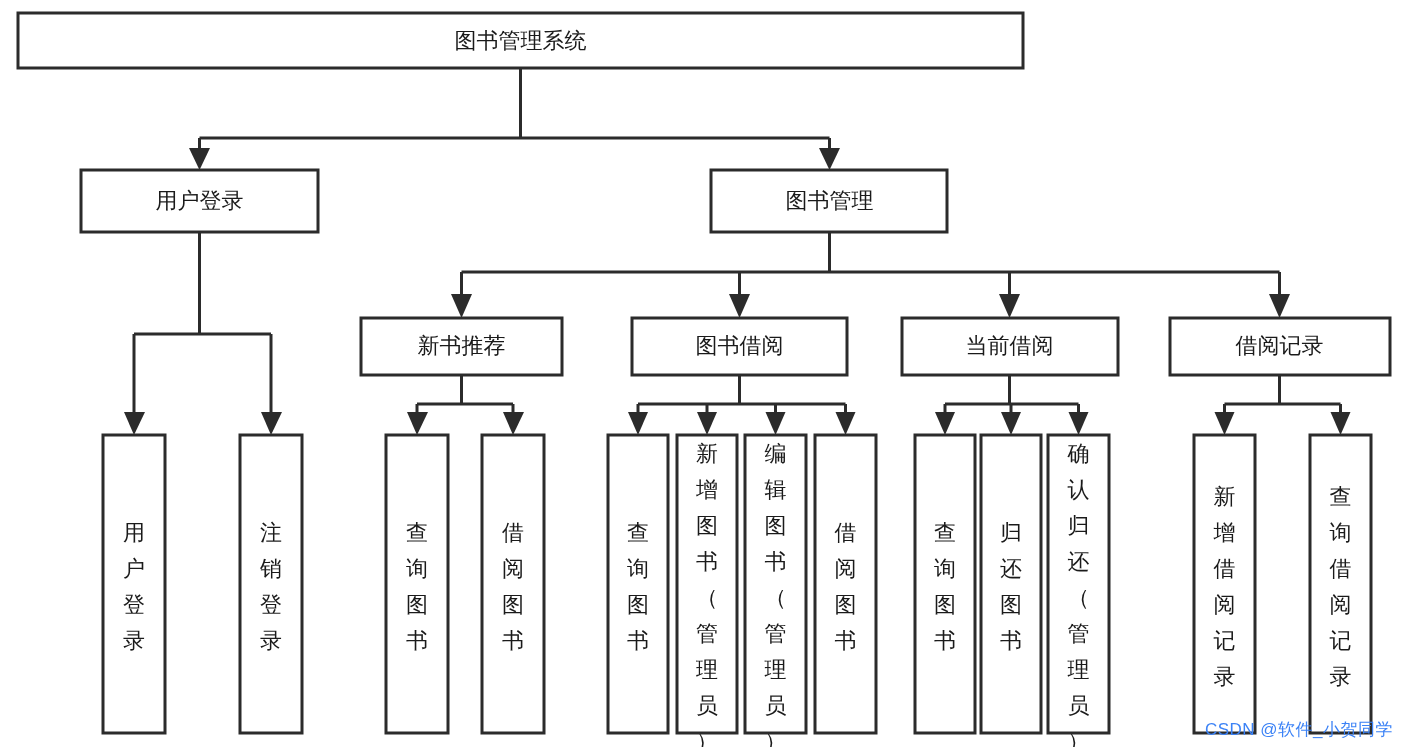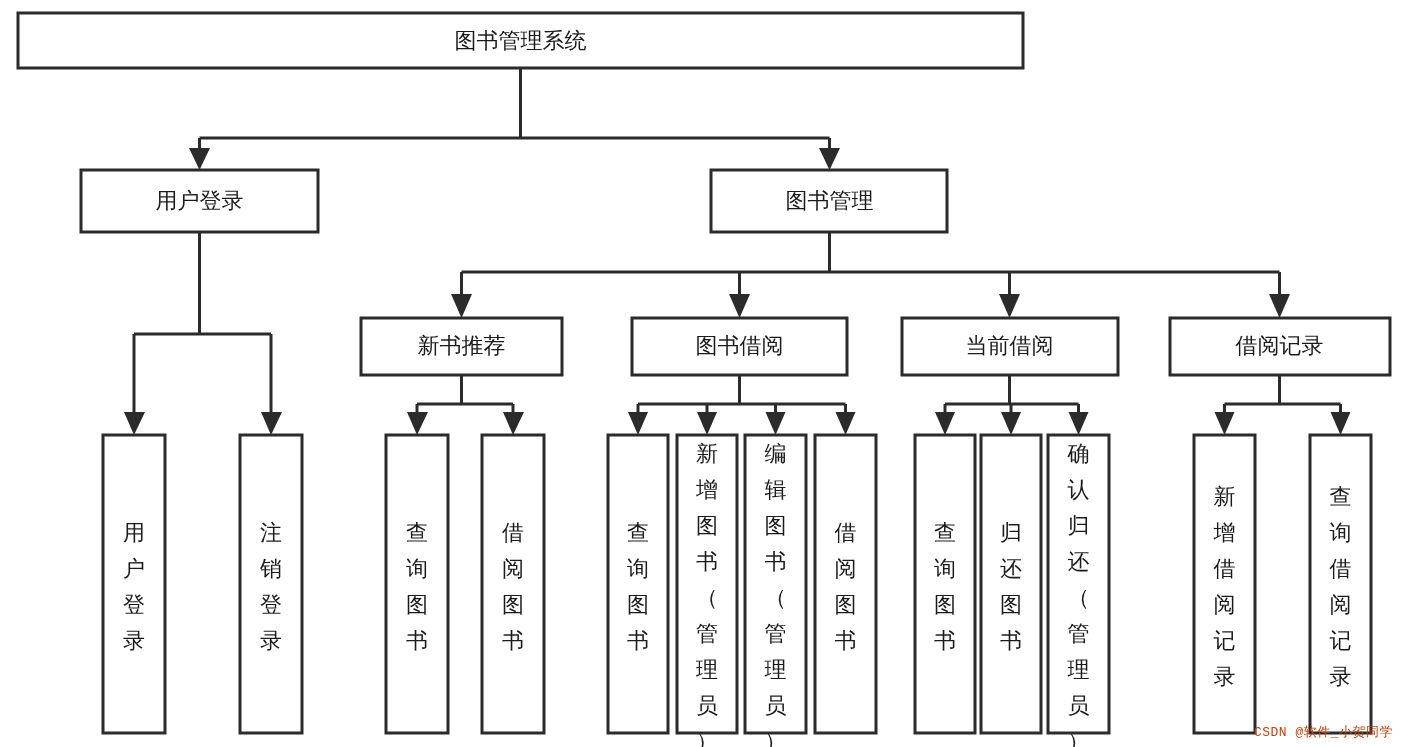--- a/index.html
+++ b/index.html
@@ -52,23 +52,23 @@
   .node-label-v {
     font-family: "Liberation Sans", "DejaVu Sans", sans-serif;
     font-size: 22px;
     fill: #1a1a1a;
     text-anchor: middle;
   }
   .watermark-text {
     position: absolute;
     right: 12px;
     bottom: 6px;
-    font-family: Liberation Mono, monospace;
-    font-size: 13px;
-    color: #c2410c;
+    font-family: Liberation Sans, sans-serif;
+    font-size: 17px;
+    color: #3b82f6;
     letter-spacing: 0.5px;
     white-space: nowrap;
     pointer-events: none;
   }
 </style>
 </head>
 <body>
 
 <div id="diagram-root">
 

